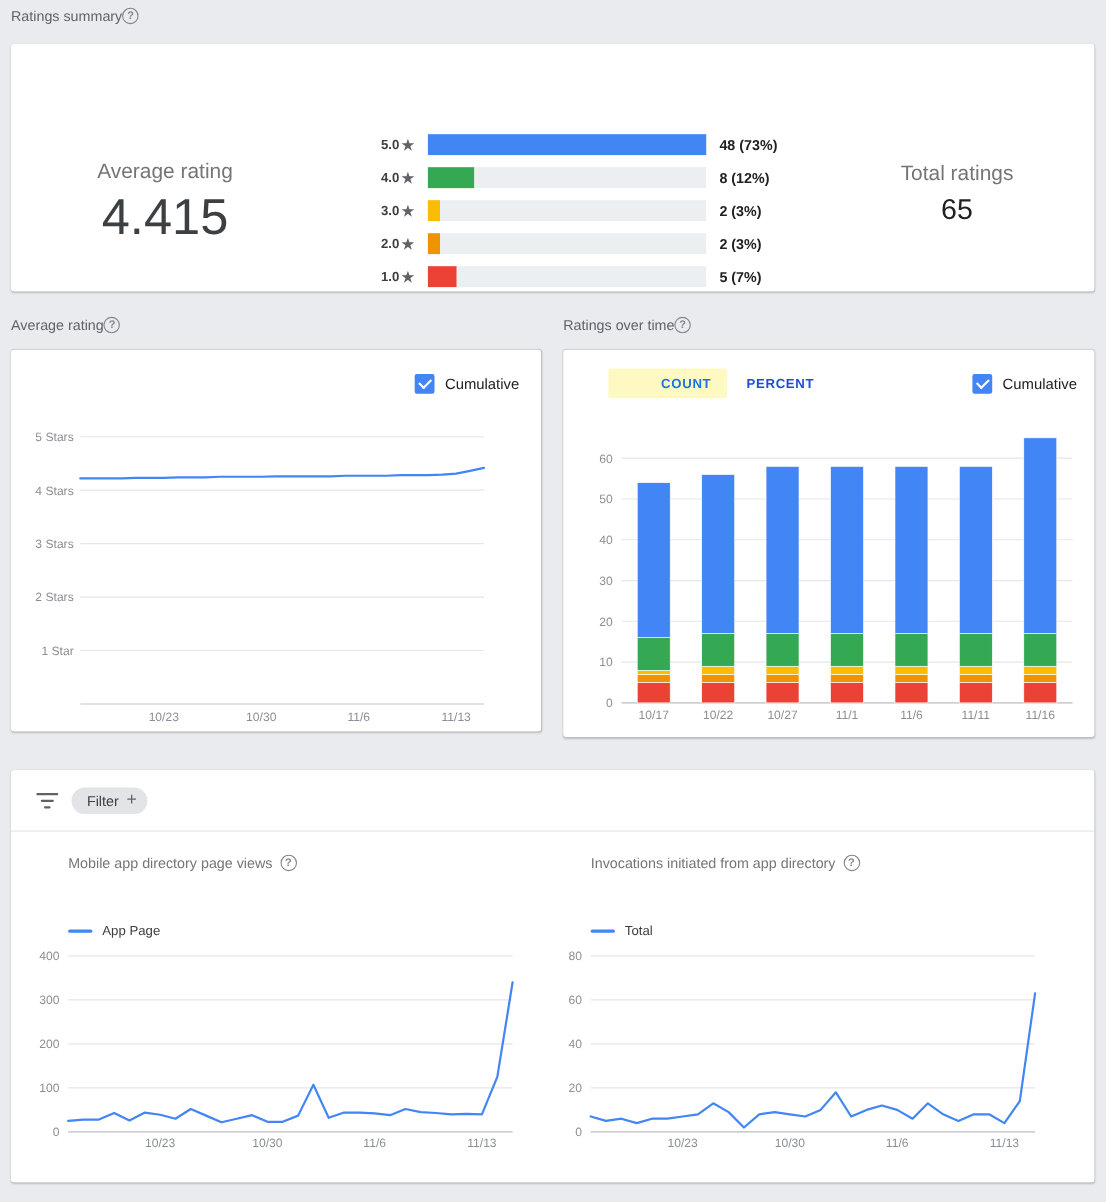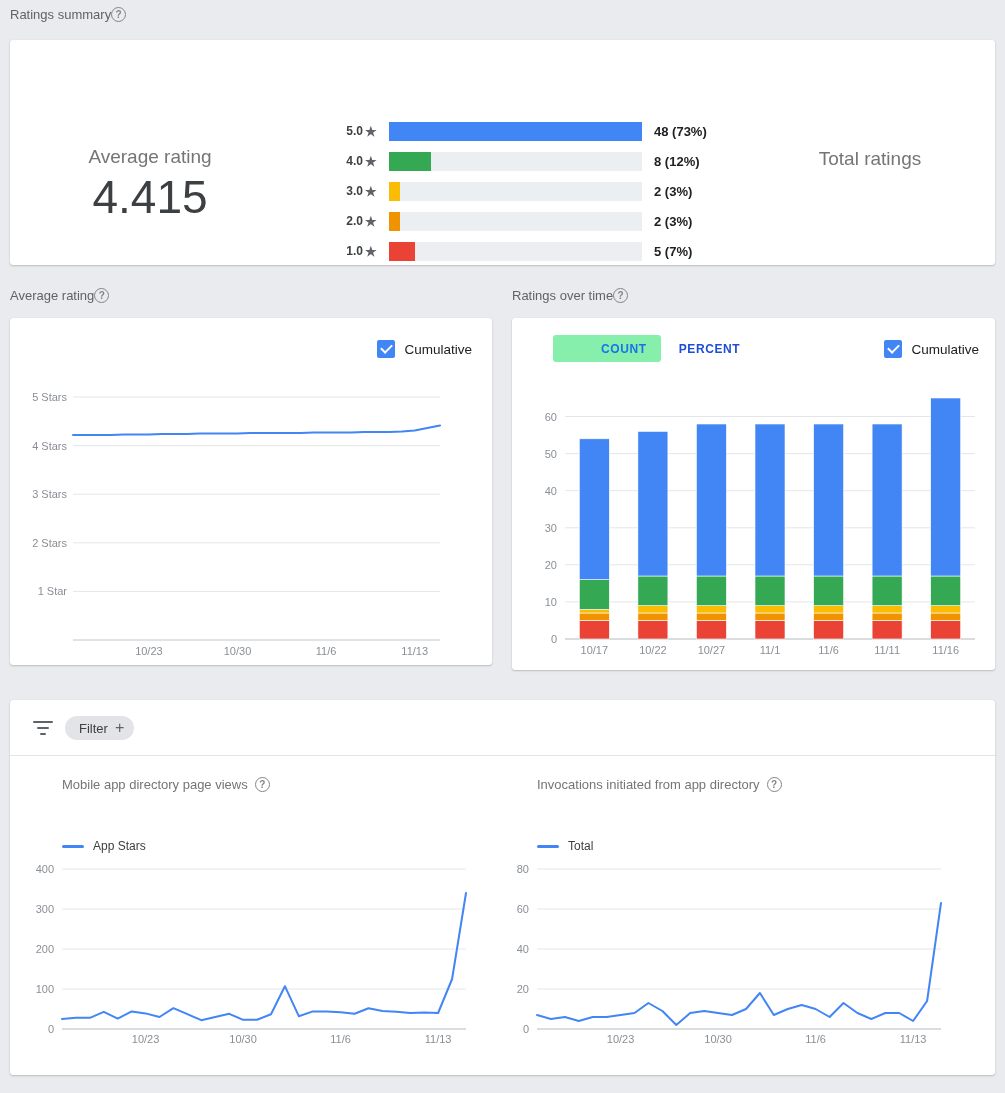--- a/index.html
+++ b/index.html
@@ -32,21 +32,21 @@
   
   .checkbox-row { position:absolute; display:flex; align-items:center; gap:9px; }
   .checkbox { width:18px; height:18px; background:#4285f4; border-radius:2px; position:relative; cursor:pointer; }
   .checkbox::after { content:""; position:absolute; left:4px; top:4px; width:9px; height:5px;
     border-left:2px solid #fff; border-bottom:2px solid #fff; transform:rotate(-45deg); }
   .checkbox-label { font-size:13.5px; color:#202124; }
   
   .tabs { position:absolute; left:41px; top:17px; display:flex; align-items:center; }
   .tab { height:27px; min-width:80px; padding:0 14px; display:flex; align-items:center; justify-content:center;
     font-size:12px; font-weight:bold; letter-spacing:.6px; color:#1d4ed8; cursor:pointer; border-radius:3px; }
-  .tab.active { background:#86efac; color:#1a73e8;padding-left:48px; }
+  .tab.active { background:#fef9c3; color:#1a73e8;padding-left:48px; }
   .tab + .tab { margin-left:4px; }
   svg.chart { position:absolute; left:0; top:0; font-family:"Liberation Sans", sans-serif; }
   
   .filter-icon { position:absolute; left:22px; top:20px; width:22px; height:16px; cursor:pointer; }
   .filter-chip { position:absolute; left:55px; top:16px; height:24px; border-radius:12px;
     background:#e2e4e8; display:flex; align-items:center; padding:0 10px 0 14px; gap:7px; cursor:pointer; }
   .filter-chip-text { font-size:13px; color:#3c4043; }
   .filter-chip-plus { font-size:16px; color:#5f6368; line-height:1; }
   .divider { position:absolute; left:0; right:0; top:55px; border-top:1px solid #e1e3e6; }
   .chart-col { position:absolute; top:55px; width:470px; }
@@ -109,20 +109,21 @@
           <span class="dist-star-label">1.0</span>
           <span class="dist-star">★</span>
           <span class="dist-track">
             <span class="dist-fill" style="width: 10.4167%; background: rgb(234, 67, 53);"></span>
           </span>
           <span class="dist-value">5 (7%)</span>
         </div>
       </div>
     <div class="total-block">
       <div class="big-label">Total ratings</div>
+      <div class="total-number">65</div>
     </div>
   </div>
 
   <div class="section-label" style="left:10px; top:288px;">
     <span>Average rating</span>
     <span class="help-icon">?</span>
   </div>
 
   <div class="card" style="left:10px; top:318px; width:482px; height:347px;">
     <svg class="chart" width="482" height="347">
@@ -236,21 +237,21 @@
     </div>
     <div class="divider"></div>
 
     <div class="chart-col" style="left:20px;">
       <div class="chart-title">
         <span>Mobile app directory page views</span>
         <span class="help-icon">?</span>
       </div>
       <div class="legend">
         <span class="legend-dash"></span>
-        <span class="legend-text">App Stars</span>
+        <span class="legend-text">App Page</span>
       </div>
       <div class="chart-holder">
         <svg class="chart" width="470" height="200">
             <line x1="32" y1="175.0" x2="436" y2="175.0" stroke="#e5e6e8" stroke-width="1"></line>
             <text x="24" y="179.0" text-anchor="end" fill="#8a8f96" font-size="11">0</text>
             <line x1="32" y1="135.0" x2="436" y2="135.0" stroke="#e5e6e8" stroke-width="1"></line>
             <text x="24" y="139.0" text-anchor="end" fill="#8a8f96" font-size="11">100</text>
             <line x1="32" y1="95.0" x2="436" y2="95.0" stroke="#e5e6e8" stroke-width="1"></line>
             <text x="24" y="99.0" text-anchor="end" fill="#8a8f96" font-size="11">200</text>
             <line x1="32" y1="55.0" x2="436" y2="55.0" stroke="#e5e6e8" stroke-width="1"></line>

